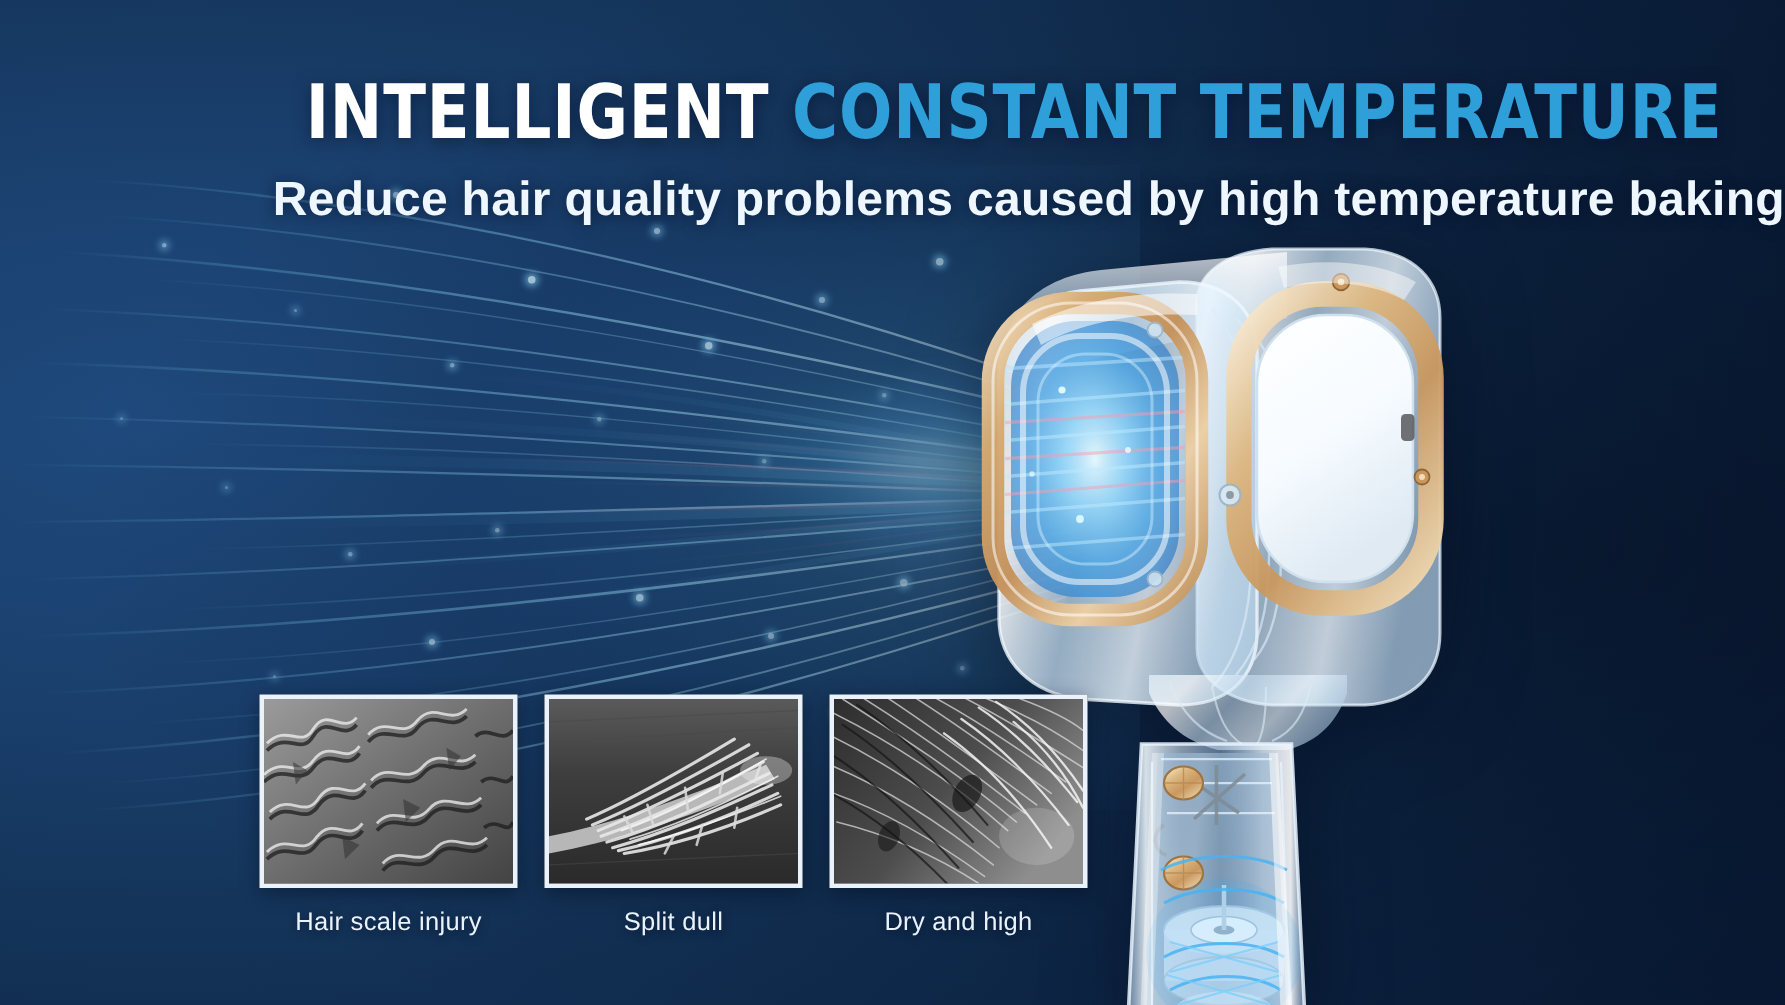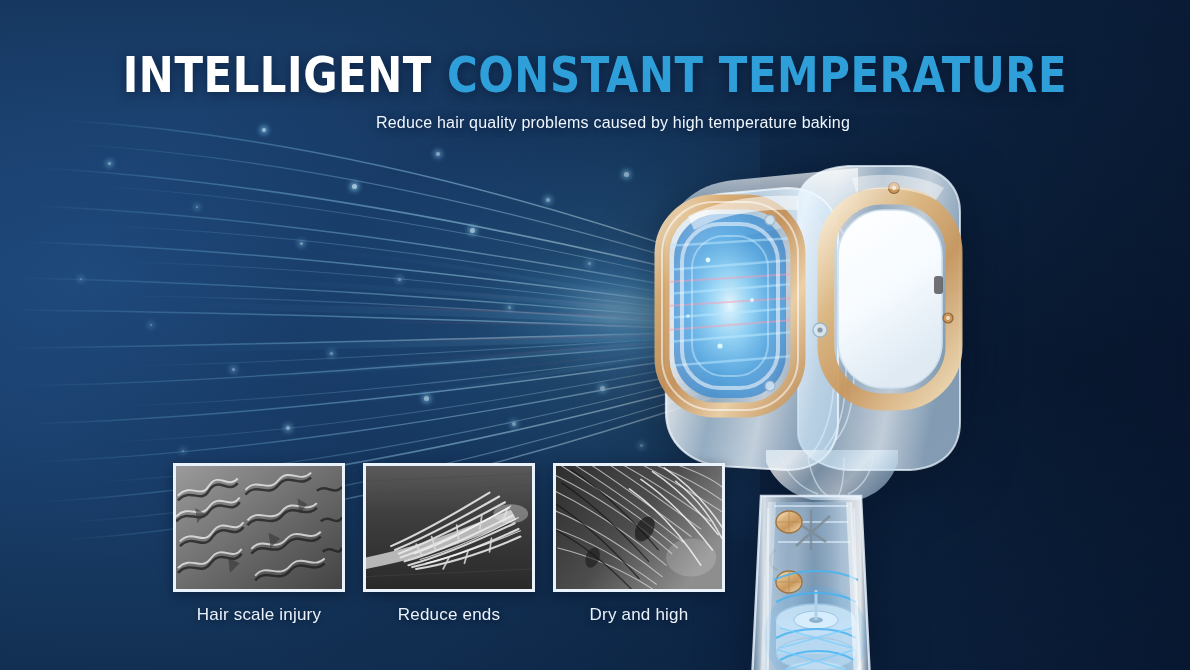--- a/index.html
+++ b/index.html
@@ -51,37 +51,37 @@
   .sparkles { position:absolute; left:0; top:110px; width:760px; height:430px; pointer-events:none; }
   .sparkles i {
     position:absolute;
     display:block;
     border-radius:50%;
     background:#cdeeff;
     box-shadow:0 0 5px 2px rgba(140,215,255,0.85);
   }
 
   
-  .headings { position:absolute; left:0; top:0; width:1190px; text-align:center; z-index:8; }
+  .headings { position:absolute; left:0; top:0; width:1190px; text-align:right; z-index:8; }
   .title {
     margin-top:50px;
     font-family:"DejaVu Sans Condensed","Liberation Sans Narrow","Liberation Sans", sans-serif;
     font-weight:700;
     font-size:50px;
     letter-spacing:0.6px;
     line-height:1.0;
     color:#ffffff;
     text-shadow:0 2px 12px rgba(0,14,40,0.55);
     transform:scaleX(0.93);
   }
   .title .accent { color:#2e9fd8; }
   .subtitle {
     margin-top:14px;
-    font-size:16px;
-    font-weight:400;
+    font-size:32px;
+    font-weight:700;
     color:#eef6ff;
     letter-spacing:0.2px;
     text-shadow:0 1px 9px rgba(0,14,40,0.6);
     padding-left:36px;
   }
 
   
   .thumbs {
     position:absolute;
     left:173px; top:463px;
@@ -540,21 +540,21 @@
               <path d="M118,66 L120,52"></path>
             <path d="M86,96 L80,108"></path>
               <path d="M106,88 L102,102"></path>
               <path d="M130,76 L128,90"></path>
             <path d="M142,58 L146,46"></path>
               <path d="M58,94 L52,82"></path>
           </g>
           <ellipse cx="150" cy="50" rx="18" ry="10" fill="#f0f0f0" opacity="0.35"></ellipse>
         </svg>
       </div>
-      <div class="thumb-caption">Reduce ends</div>
+      <div class="thumb-caption">Split dull</div>
     </div>
 
     <div class="thumb-cell">
       <div class="thumb-frame">
         <svg viewBox="0 0 172 129" preserveAspectRatio="none">
           <defs>
             <linearGradient id="c3bg" x1="0" y1="0" x2="1" y2="0.6">
               <stop offset="0%" stop-color="#2e2e2e"></stop>
               <stop offset="55%" stop-color="#4d4d4d"></stop>
               <stop offset="100%" stop-color="#8e8e8e"></stop>

